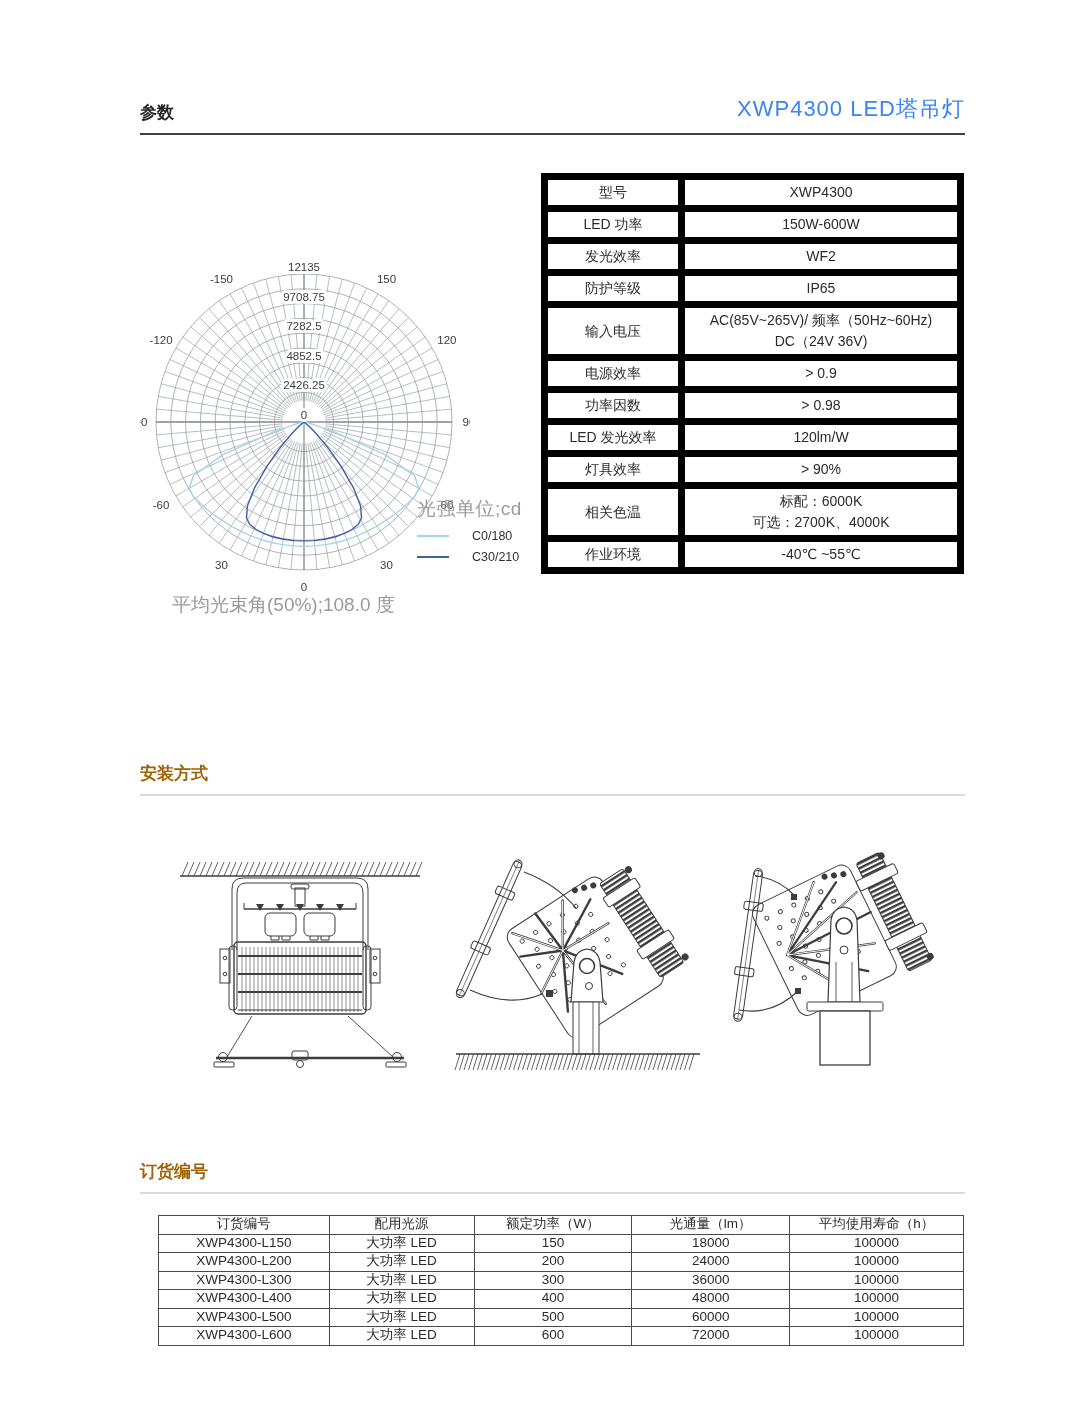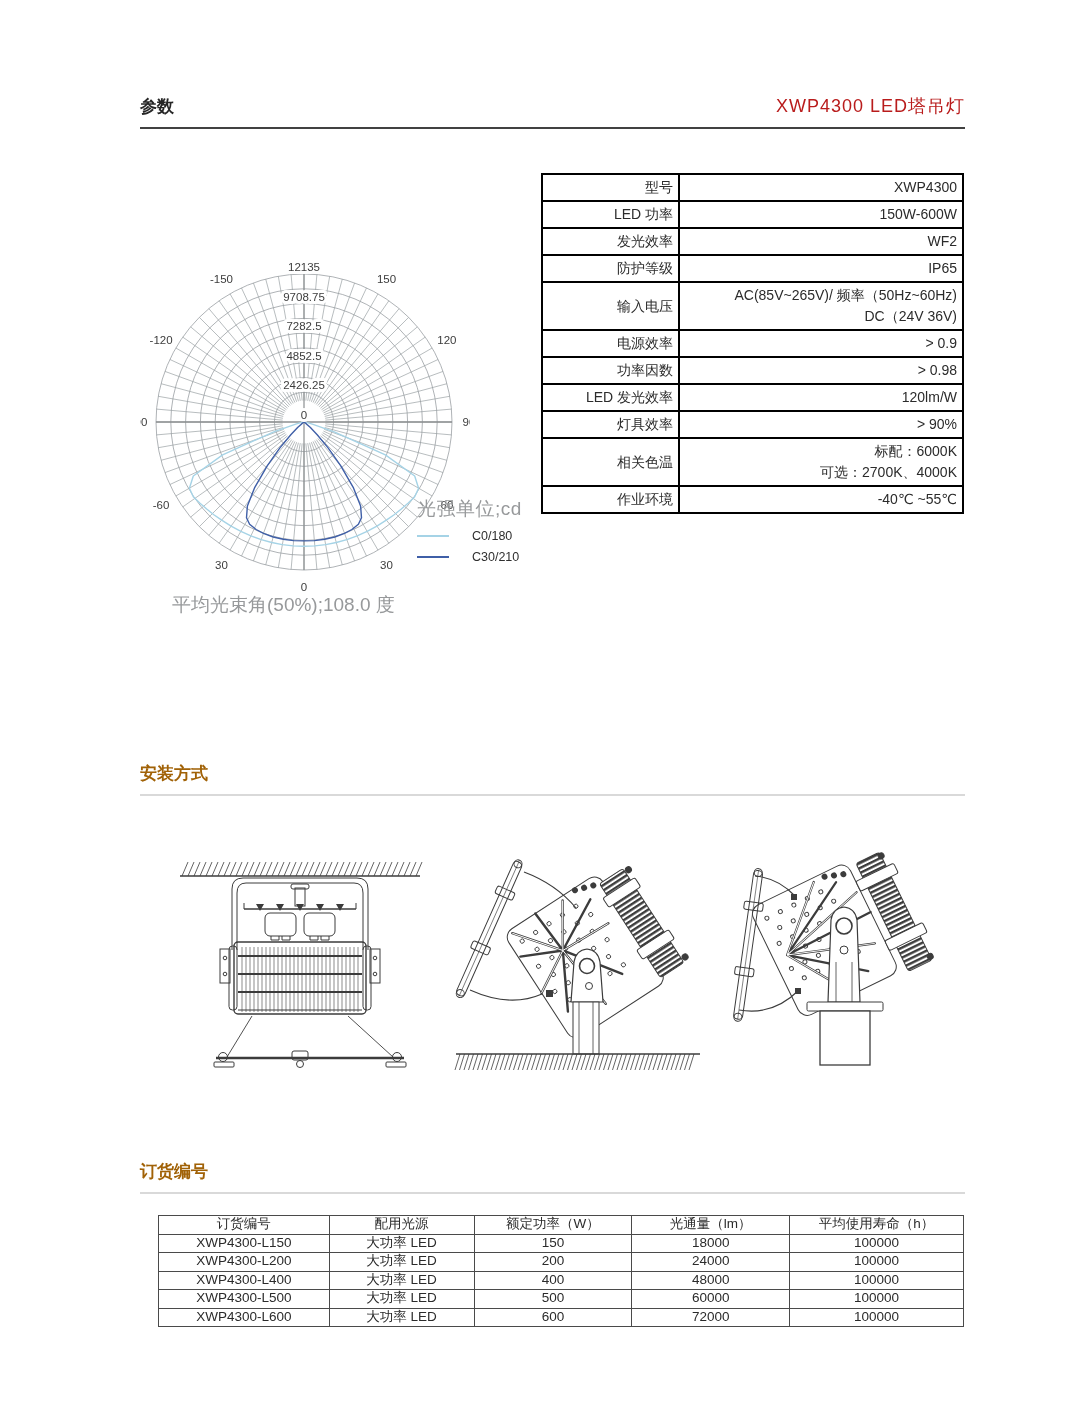--- a/index.html
+++ b/index.html
@@ -2,39 +2,39 @@
 <html><head>
 <meta charset="utf-8">
 <style>
   html,body{margin:0;padding:0;background:#fff;}
   .page{position:relative;width:984px;height:1402px;background:#fff;overflow:hidden;
         font-family:"Liberation Sans","DejaVu Sans",sans-serif;color:#2b2b2b;}
   .doc-header{position:absolute;left:140px;width:825px;top:94px;display:flex;
         justify-content:space-between;align-items:flex-end;
         border-bottom:2px solid #414141;padding-bottom:9px;}
   .section-label{font-size:17px;font-weight:bold;color:#262626;}
-  .doc-title{font-size:18px;color:#b91c1c;letter-spacing:1px;}
+  .doc-title{font-size:22px;color:#3b82f6;letter-spacing:1px;}
   .rule-light{position:absolute;left:140px;width:825px;height:2px;background:#d9d9d9;}
   .section-heading{position:absolute;left:140px;font-size:17px;font-weight:bold;color:#a16207;}
 
   
   .chart-wrap{position:absolute;left:140px;top:238px;width:330px;height:358px;}
   .axis-label{font-size:11.5px;fill:#3c3c3c;font-family:"Liberation Sans","DejaVu Sans",sans-serif;}
   .halo{paint-order:stroke;stroke:#ffffff;stroke-width:6px;stroke-linejoin:round;}
   .legend{position:absolute;left:417px;top:496px;width:140px;}
   .legend-title{font-size:19px;color:#97999b;letter-spacing:0.5px;}
   .legend-item{display:flex;align-items:center;margin-top:7px;gap:16px;}
   .legend-swatch{width:32px;height:2px;margin-right:7px;flex:0 0 auto;}
   .legend-label{font-size:12.5px;color:#2f2f2f;}
   .beam-caption{position:absolute;left:172px;top:592px;font-size:19px;color:#97999b;}
 
   
   .spec-table{position:absolute;left:541px;top:173px;width:423px;border-collapse:collapse;
         table-layout:fixed;font-size:14px;color:#2b2b2b;border:1.5px solid #4a4a4a;}
-  .spec-table td{border:2px solid #000000;text-align:right;vertical-align:middle;
+  .spec-table td{border:7px solid #000000;text-align:center;vertical-align:middle;
         padding:2px 5px;line-height:1.5;}
 
   
   .drawing{position:absolute;}
   #drawing1{left:170px;top:852px;width:260px;height:230px;}
   #drawing2{left:438px;top:850px;width:280px;height:230px;}
   #drawing3{left:703px;top:850px;width:265px;height:230px;}
 
   
   .order-table{position:absolute;left:158px;top:1215px;width:806px;border-collapse:collapse;
@@ -455,20 +455,27 @@
           <td>100000</td>
         </tr>
         <tr>
           <td>XWP4300-L200</td>
           <td>大功率 LED</td>
           <td>200</td>
           <td>24000</td>
           <td>100000</td>
         </tr>
         <tr>
+          <td>XWP4300-L300</td>
+          <td>大功率 LED</td>
+          <td>300</td>
+          <td>36000</td>
+          <td>100000</td>
+        </tr>
+        <tr>
           <td>XWP4300-L400</td>
           <td>大功率 LED</td>
           <td>400</td>
           <td>48000</td>
           <td>100000</td>
         </tr>
         <tr>
           <td>XWP4300-L500</td>
           <td>大功率 LED</td>
           <td>500</td>

